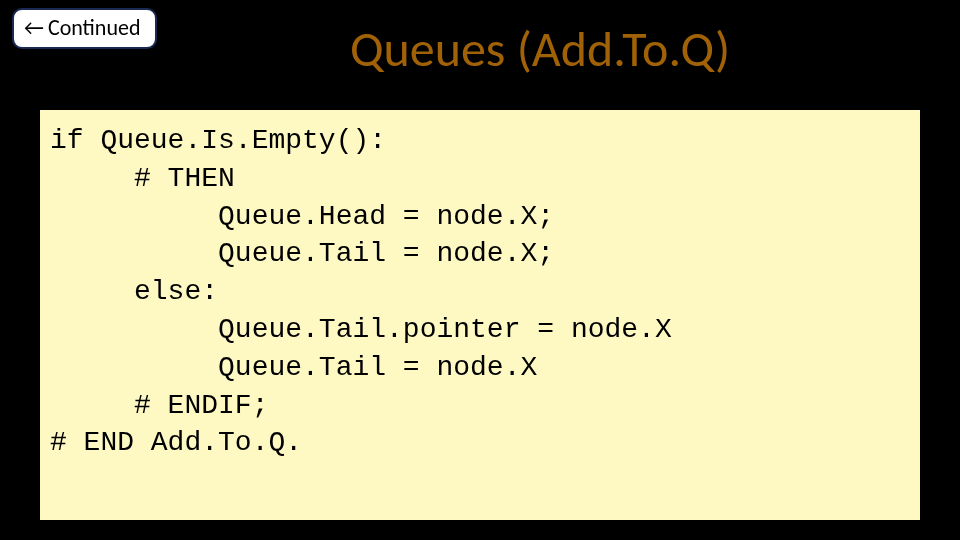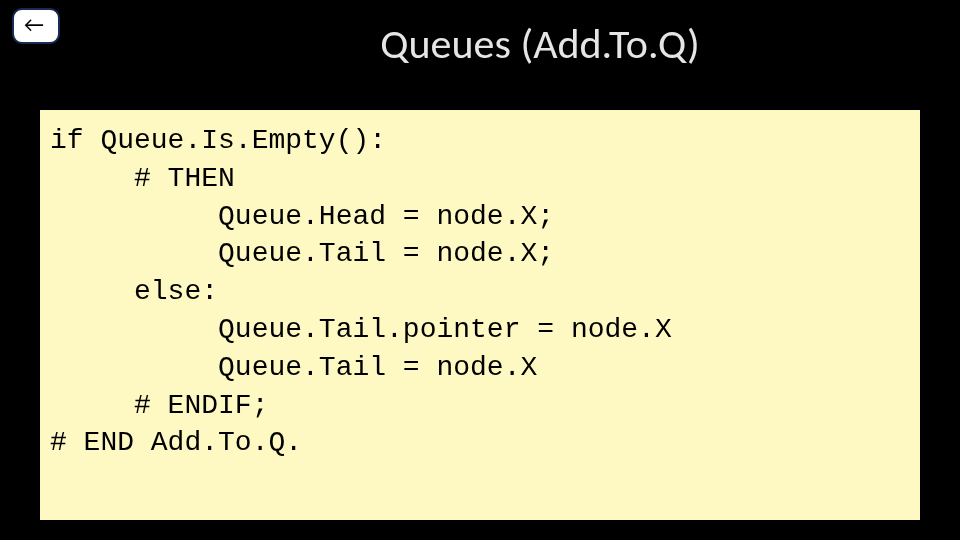--- a/index.html
+++ b/index.html
@@ -31,22 +31,22 @@
   .continued-btn .label {
     font-size: 22px;
     color: #000;
   }
   .title {
     position: absolute;
     top: 18px;
     left: 0;
     right: 0;
     text-align: center;
-    color: #e5e5e5;
-    font-size: 42px;
+    color: #a16207;
+    font-size: 50px;
     font-weight: 400;
     padding-left: 120px;
   }
   .code-block {
     position: absolute;
     top: 110px;
     left: 40px;
     right: 40px;
     bottom: 20px;
     background: #fef9c3;
@@ -56,20 +56,21 @@
     line-height: 1.35;
     color: #000;
     white-space: pre;
   }
 </style>
 </head>
 <body>
 
 <div class="continued-btn">
   <span class="arrow">←</span>
+  <span class="label">Continued</span>
 </div>
 
 <h1 class="title">Queues (Add.To.Q)</h1>
 
 <div class="code-block"><span>if Queue.Is.Empty():</span>
 <span>     # THEN</span>
 <span>          Queue.Head = node.X;</span>
 <span>          Queue.Tail = node.X;</span>
 <span>     else:</span>
 <span>          Queue.Tail.pointer = node.X</span>

